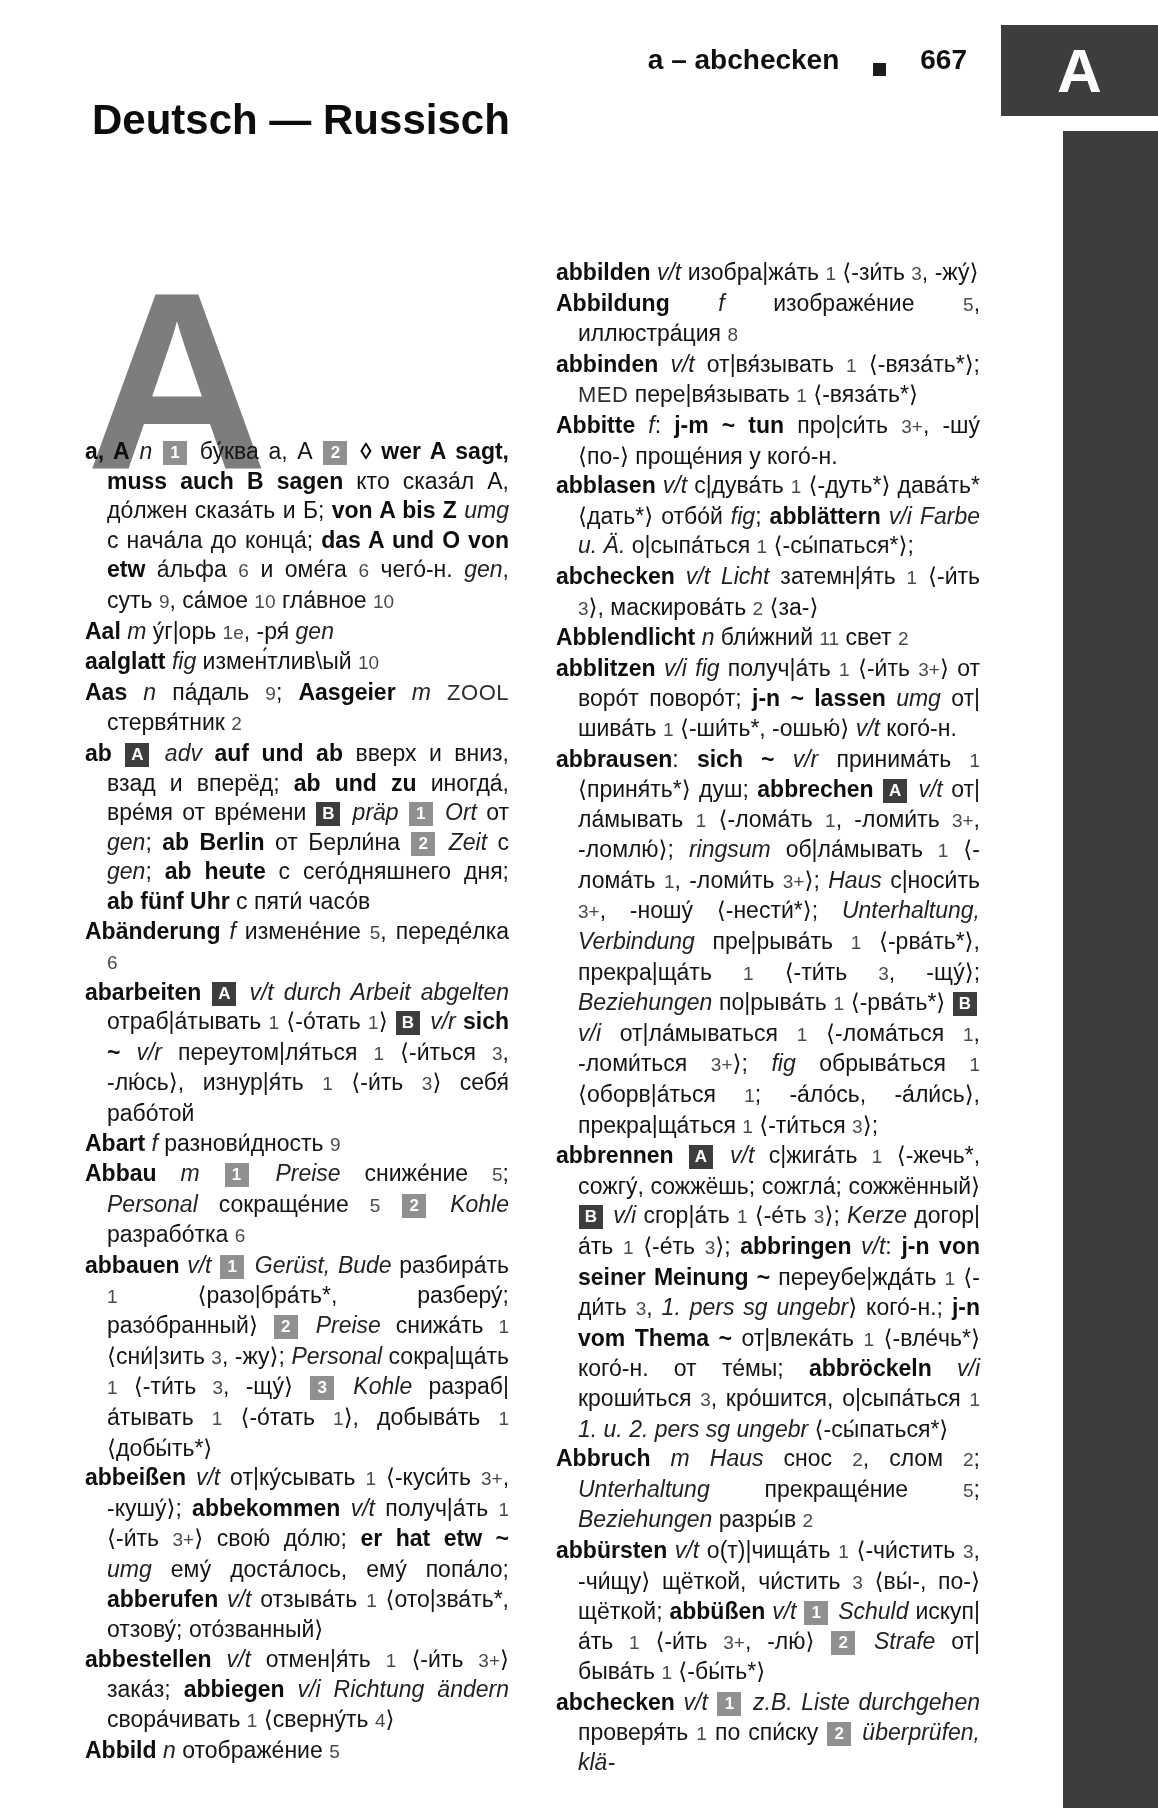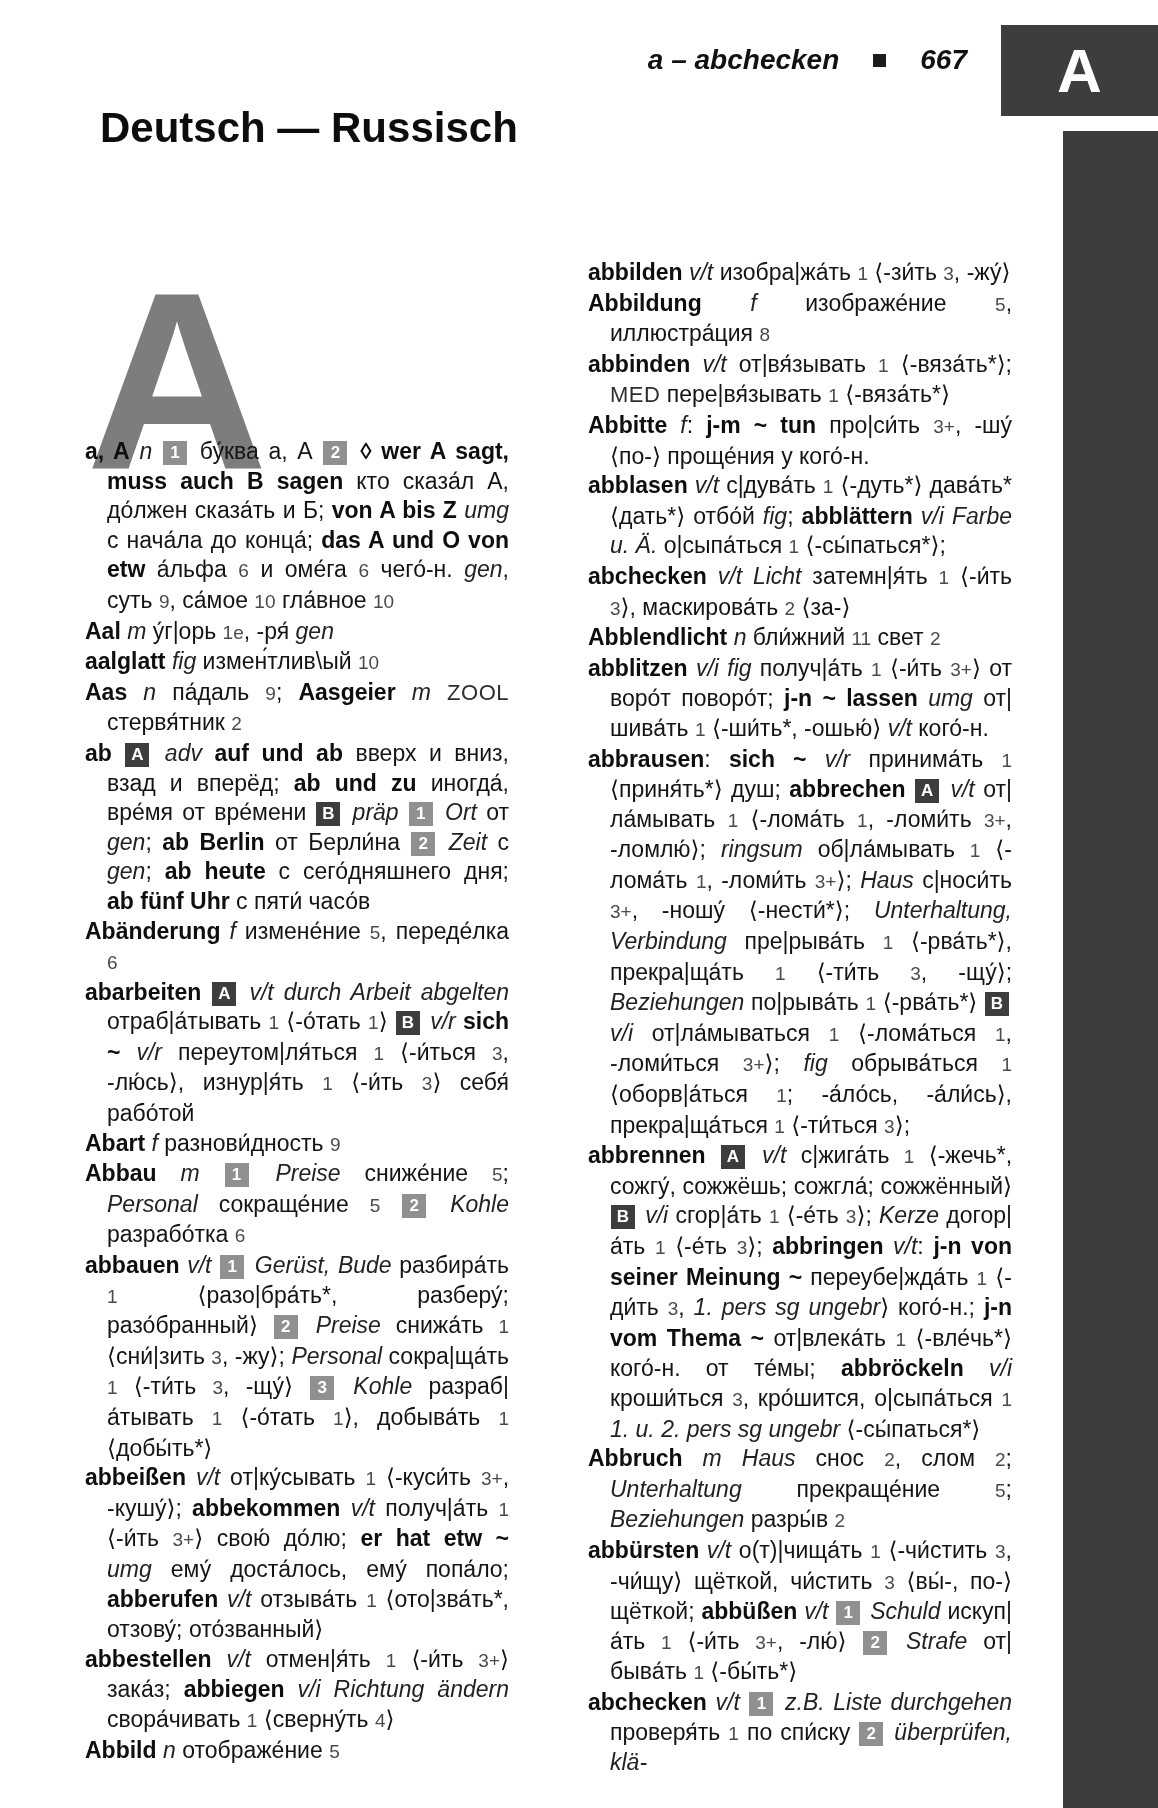--- a/index.html
+++ b/index.html
@@ -3,45 +3,45 @@
 <meta charset="utf-8">
 <style>
   html,body{margin:0;padding:0;background:#ffffff;}
   .page{
     position:relative;width:1158px;height:1808px;background:#ffffff;overflow:hidden;
     font-family:"Liberation Sans","DejaVu Sans",sans-serif;color:#141414;
   }
   
   .runhead{
     position:absolute;left:360px;top:44px;width:607px;
-    display:flex;justify-content:flex-end;align-items:center;gap:34px;
-    font-weight:700;font-size:28px;color:#111;font-style:italic;
+    display:flex;justify-content:flex-end;align-items:flex-end;gap:34px;
+    font-weight:700;font-size:28px;color:#111;
   }
   .rh-sq{display:inline-block;width:13px;height:13px;background:#1c1c1c;}
   
   .tab{
     position:absolute;left:1001px;top:25px;width:157px;height:91px;background:#3d3d3d;
     display:flex;align-items:center;justify-content:center;
     color:#ffffff;font-weight:700;font-size:62px;
   }
   .sidebar{position:absolute;left:1063px;top:131px;width:95px;height:1677px;background:#3d3d3d;}
   
   .title{
-    position:absolute;left:88px;top:92px;margin:12px;
+    position:absolute;left:88px;top:92px;margin:4px;
     font-size:42px;font-weight:700;color:#0d0d0d;letter-spacing:0px;white-space:nowrap;
   }
   
   .dropcap{
     position:absolute;left:86px;top:255px;line-height:1;
     font-size:252px;font-weight:700;color:#7d7d7d;
   }
   
   .col{position:absolute;width:424px;font-size:23px;line-height:29.6px;text-align:justify;}
   .col-left{left:85px;top:437px;}
-  .col-right{left:588px;top:258px;}
+  .col-right{left:556px;top:258px;}
   .entry{margin:0;padding-left:22px;text-indent:-22px;}
   .t-b{font-weight:700;color:#0e0e0e;}
   .t-i{font-style:italic;color:#222222;}
   .t-r{color:#141414;}
   .t-d{font-weight:700;color:#0e0e0e;}
   .t-n{font-size:19px;color:#4a4a4a;}
   .t-sc{font-size:22px;letter-spacing:0.5px;color:#2e2e2e;}
   .t-q1,.t-q2{
     display:inline-block;text-indent:0;width:24px;height:24px;line-height:24px;
     text-align:center;vertical-align:1px;color:#ffffff;font-weight:700;font-size:17px;

